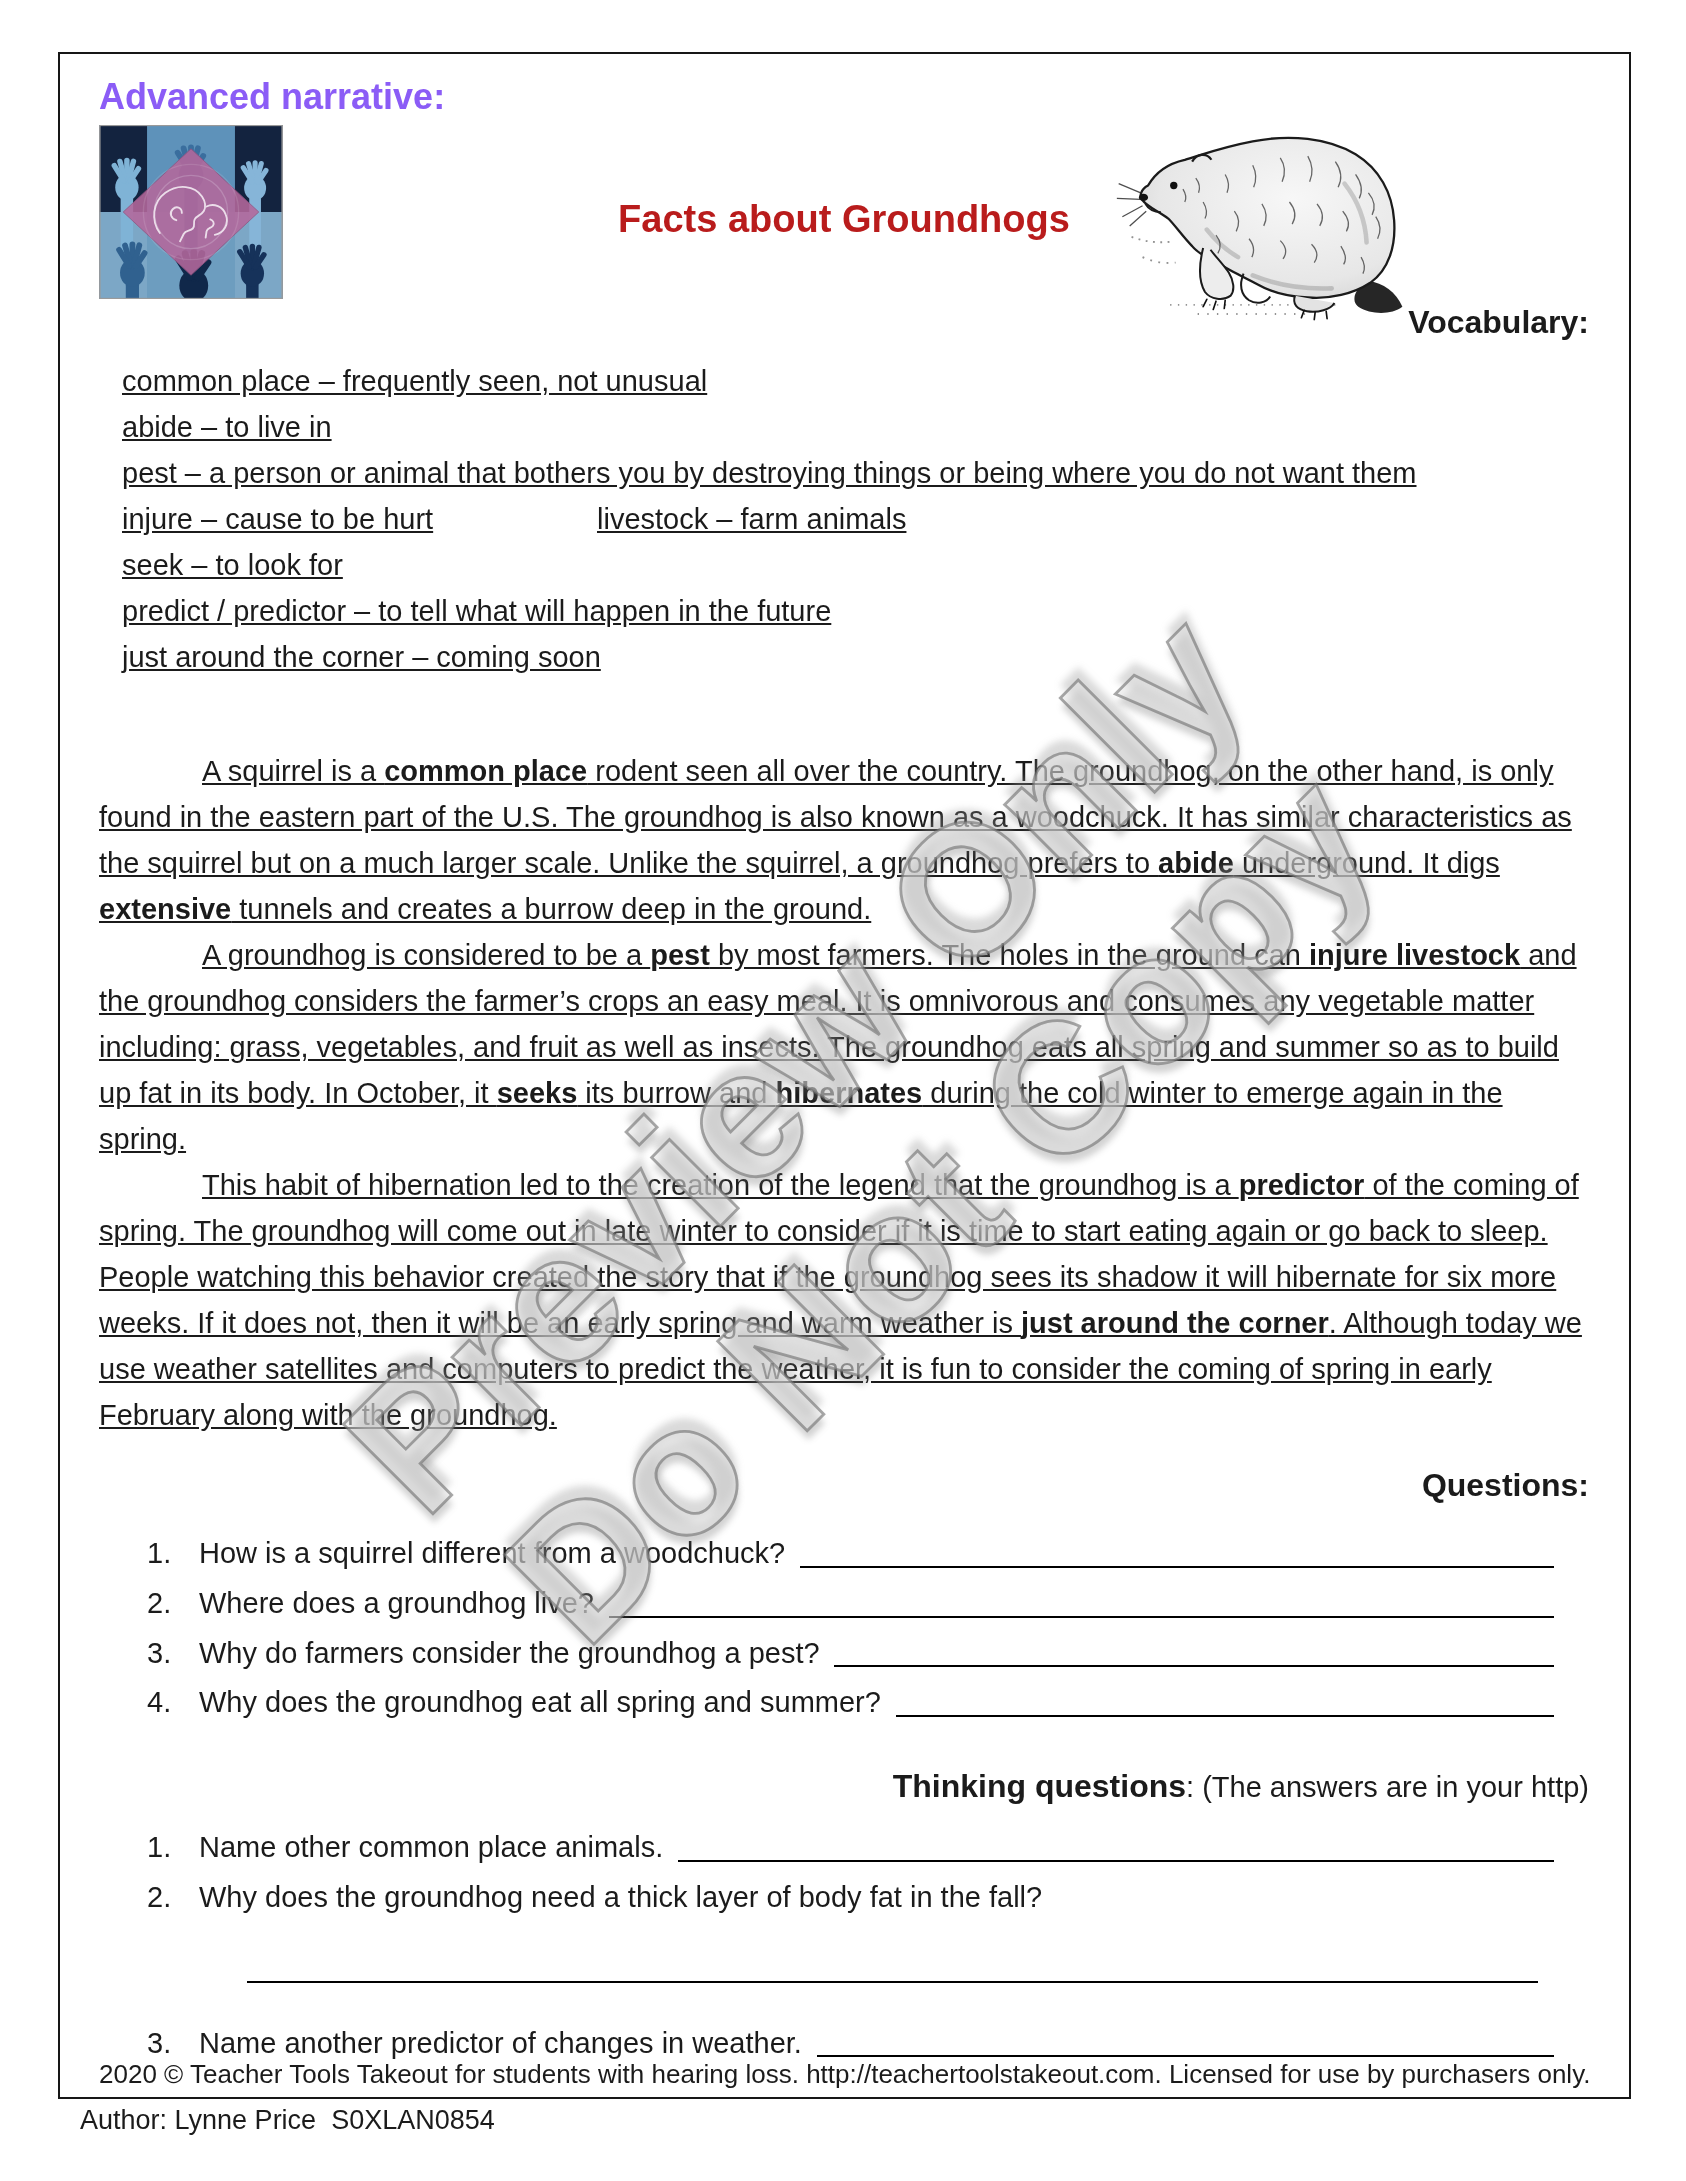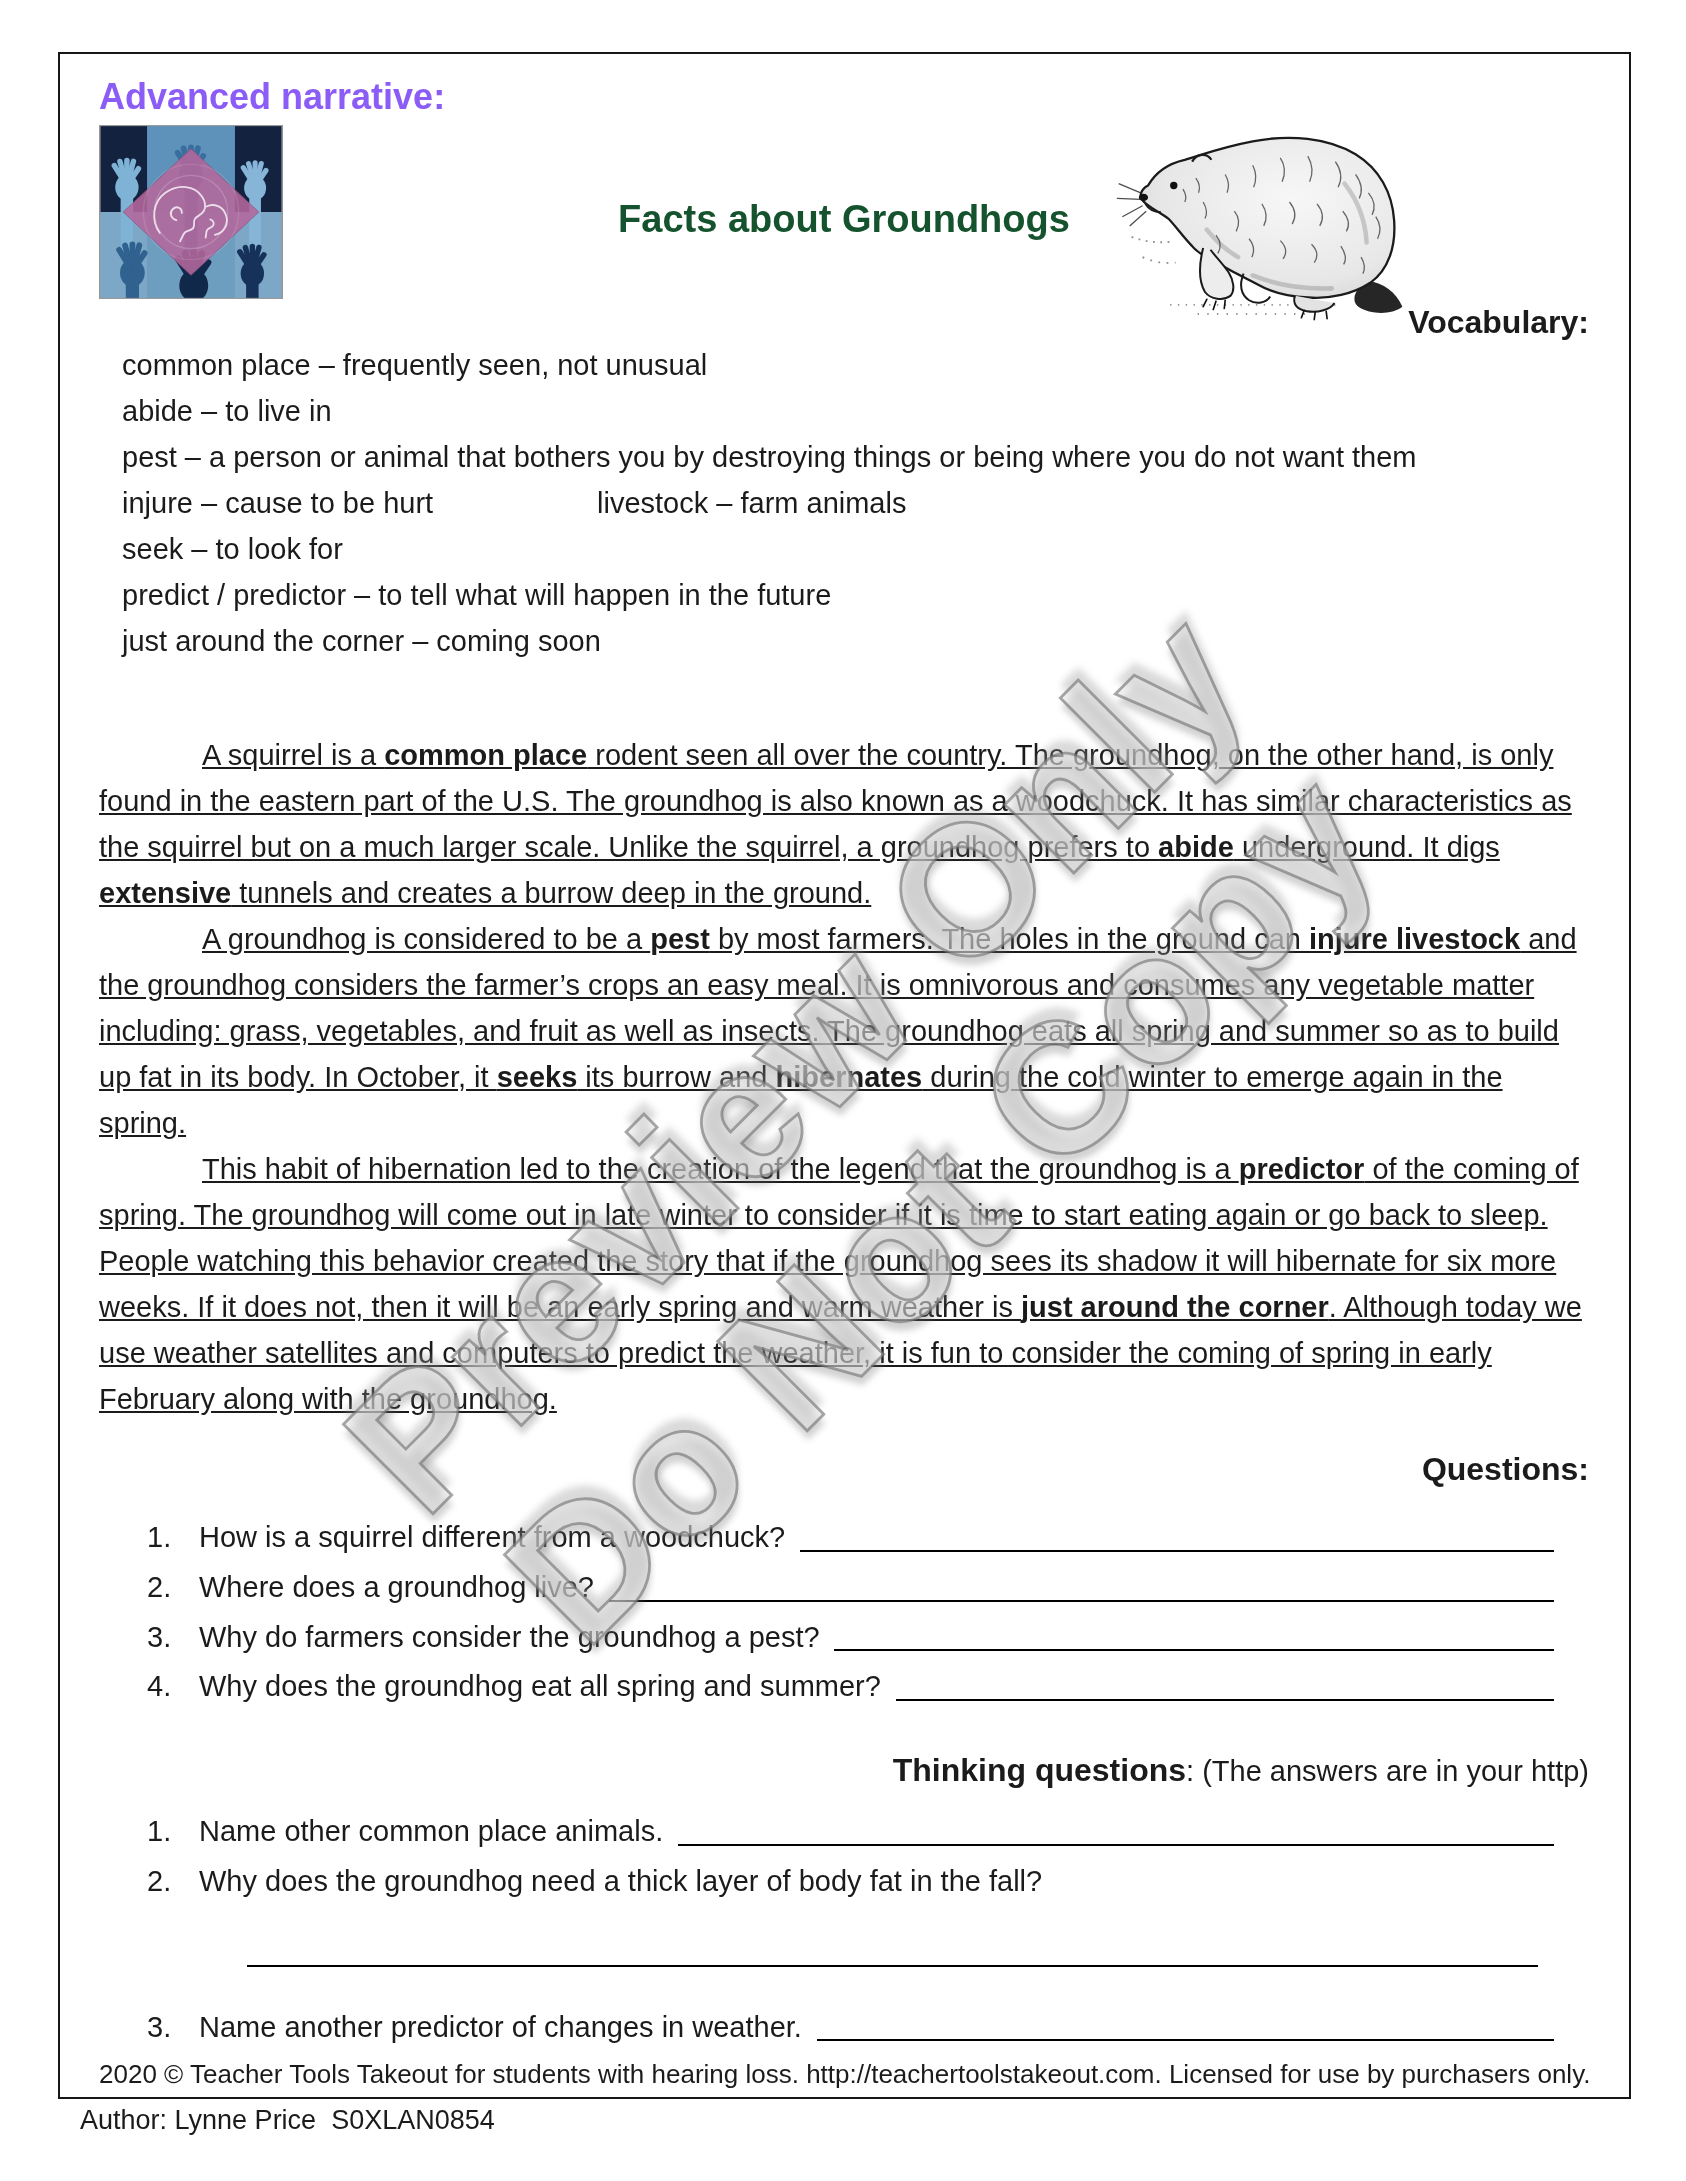--- a/index.html
+++ b/index.html
@@ -10,25 +10,25 @@
   .sheet{
     position:absolute; left:58px; top:52px; width:1573px; height:2047px;
     border:2.8px solid #161616; box-sizing:border-box;
     padding:22px 40px 0 39px;
   }
   
   .adv-heading{ font-size:36px; font-weight:bold; color:#8b5cf6; line-height:1.15; }
   .header-row{ position:relative; height:180px; }
   .logo{ position:absolute; left:0px; top:7.3px; width:184px; height:174px; }
   .doc-title{ position:absolute; left:0; right:0; top:81px; text-align:center;
-    font-size:38px; font-weight:bold; color:#14532d; }
+    font-size:38px; font-weight:bold; color:#b91c1c; }
   .groundhog{ position:absolute; right:171px; top:-16.5px; width:303px; height:225px; }
   
   .sec-heading{ font-size:32px; font-weight:bold; margin-top:5.5px; line-height:1.2;text-align:right; }
-  .vocab-list{ margin-top:1px; }
+  .vocab-list{ margin-top:17px;text-decoration:underline; }
   .vocab-row{ display:flex; height:46px; line-height:46px; font-size:29px; padding-left:23px; white-space:nowrap; }
   .vocab-row .vl{ min-width:475px; }
   
   .article{ margin-top:68px; font-size:29px; line-height:46px;text-decoration:underline; }
   .article p{ margin:0; text-indent:103px; }
   .b{ font-weight:bold; }
   
   .questions-heading{ margin-top:27.5px; }
   .q-list{ margin-top:26px; margin-right:33px; }
   .q-row{ display:flex; align-items:flex-end; font-size:29px; line-height:46px; padding-left:48px; margin-bottom:3.7px; }

